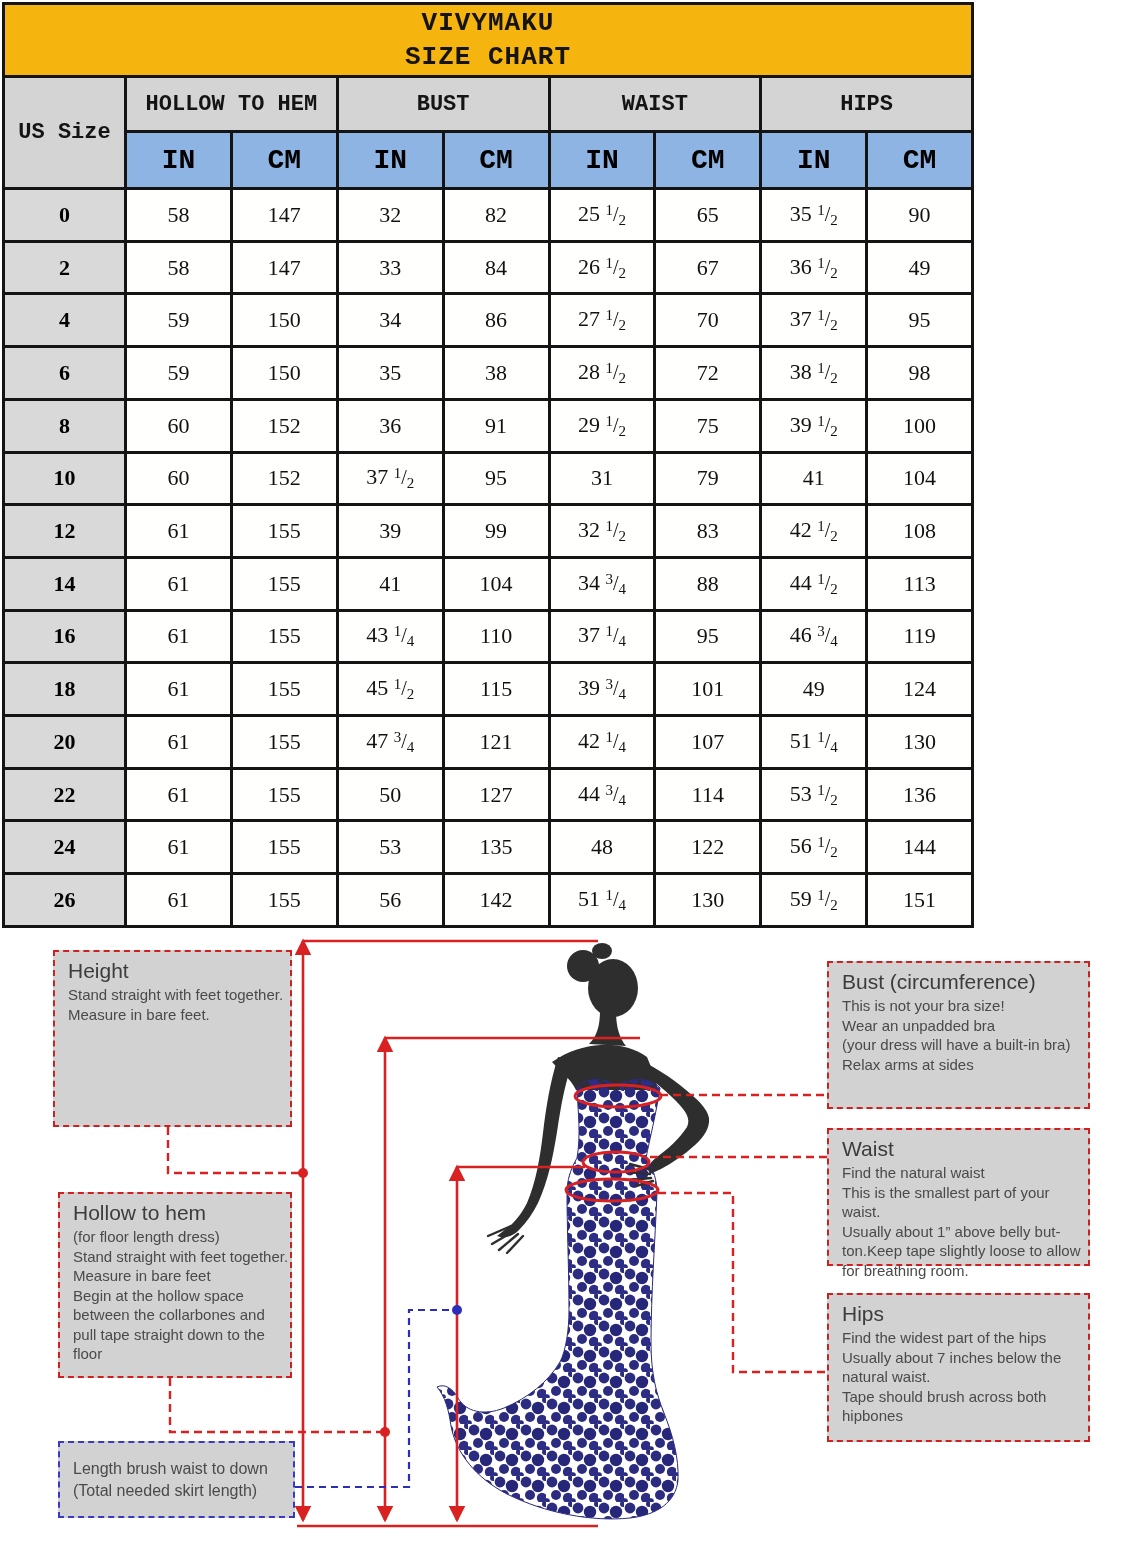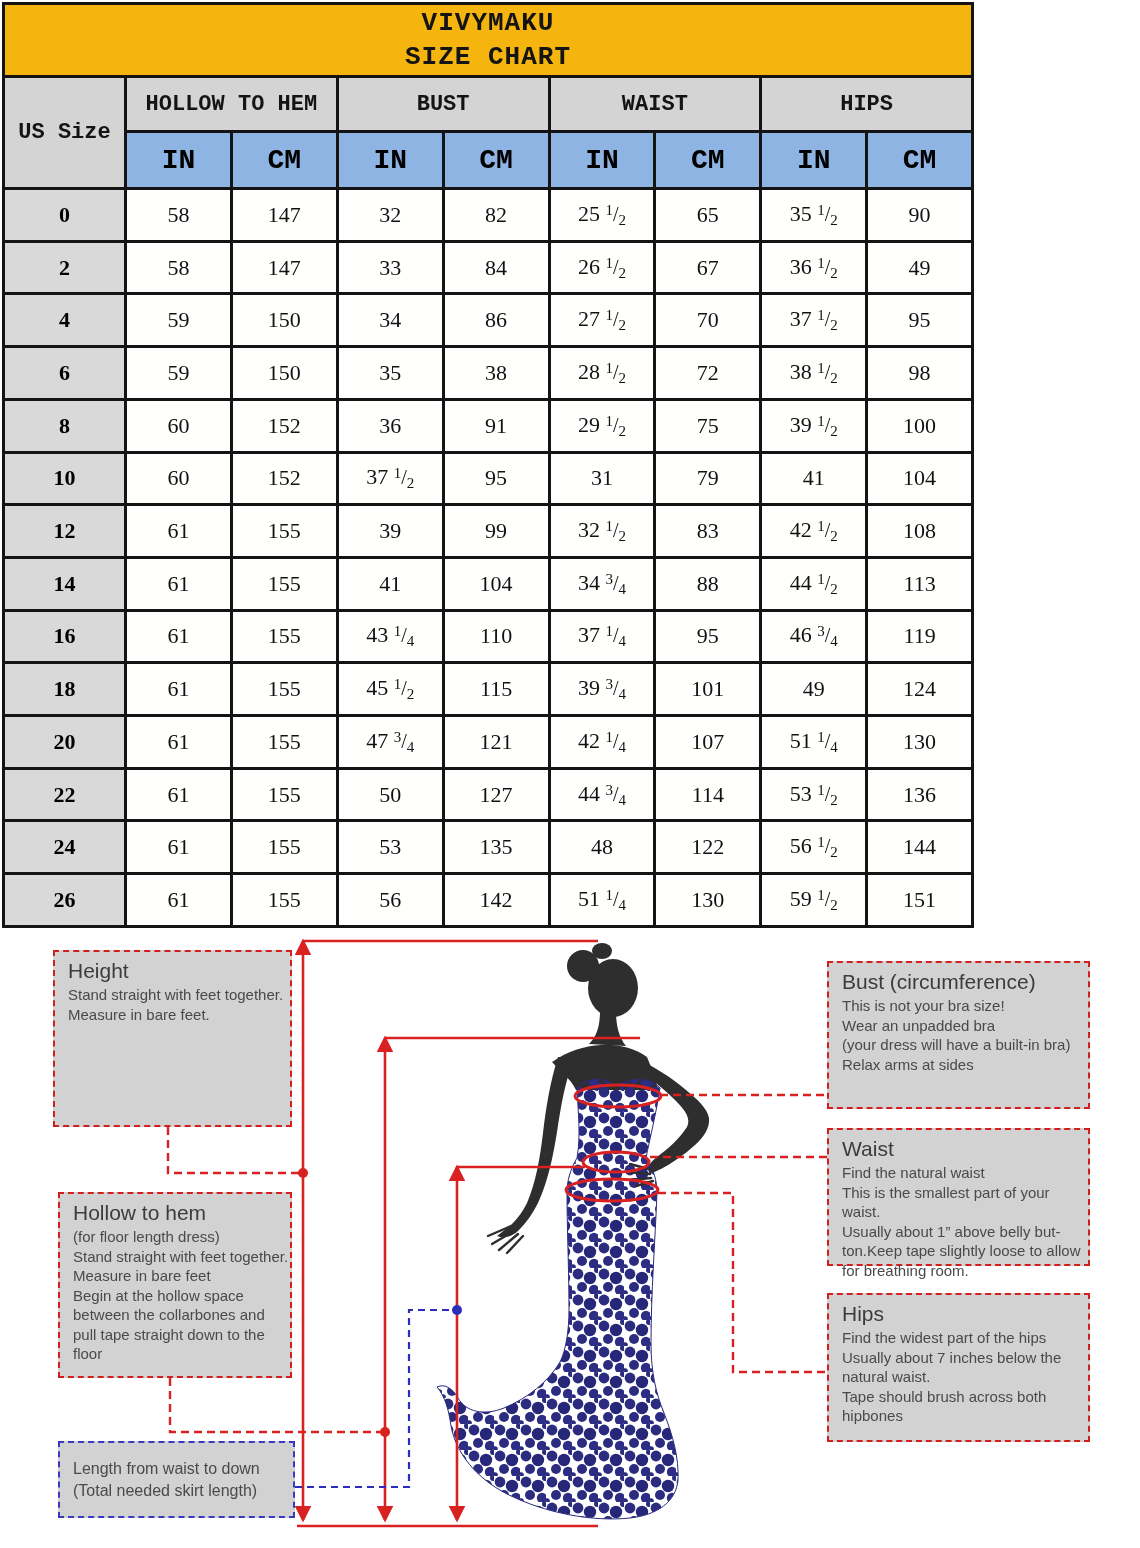--- a/index.html
+++ b/index.html
@@ -330,21 +330,21 @@
     </div>
 
     <div class="ibox" id="hollow-box" style="left:58px;top:262px;width:234px;height:186px;">
       <div class="ibox-title">Hollow to hem</div>
       <div class="ibox-line">(for floor length dress)</div>
       <div class="ibox-line">Stand straight with feet together. Measure in bare feet</div>
       <div class="ibox-line">Begin at the hollow space between the collarbones and pull tape straight down to the floor</div>
     </div>
 
     <div class="ibox blue" id="length-box" style="left:58px;top:511px;width:237px;height:77px;">
-      <div class="ibox-line">Length from waist to down</div>
+      <div class="ibox-line">Length brush waist to down</div>
       <div class="ibox-line">(Total needed skirt length)</div>
     </div>
 
     <div class="ibox" id="bust-box" style="left:827px;top:31px;width:263px;height:148px;">
       <div class="ibox-title">Bust (circumference)</div>
       <div class="ibox-line">This is not your bra size!</div>
       <div class="ibox-line">Wear an unpadded bra</div>
       <div class="ibox-line">(your dress will have a built-in bra)</div>
       <div class="ibox-line">Relax arms at sides</div>
     </div>

